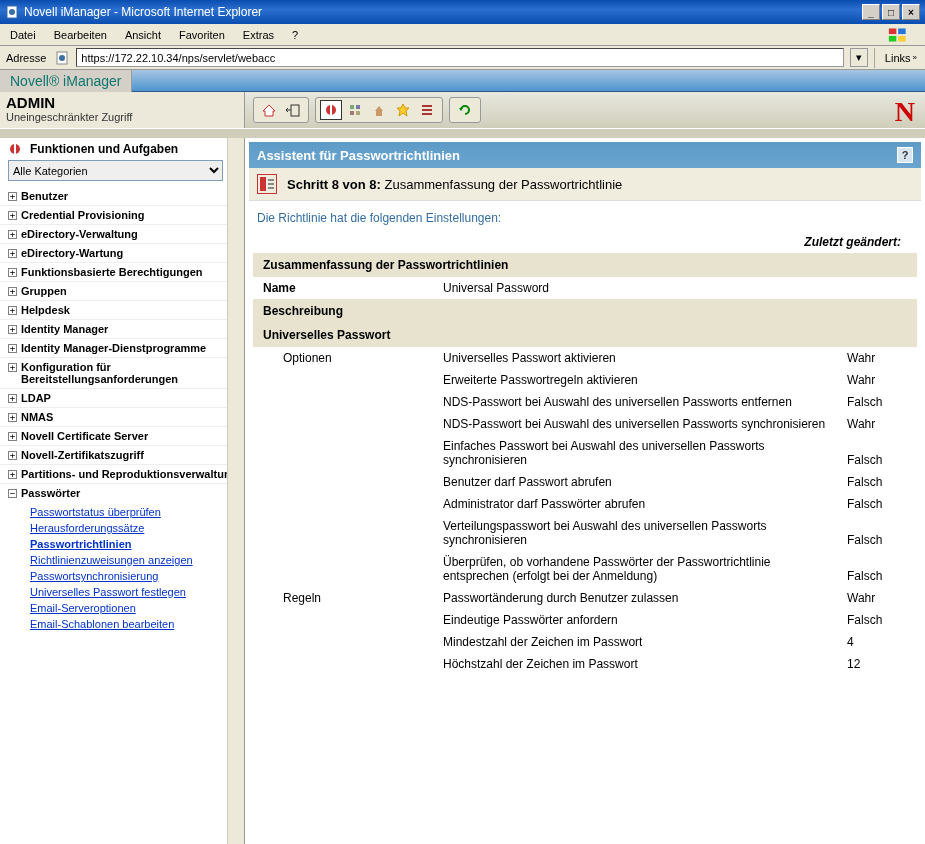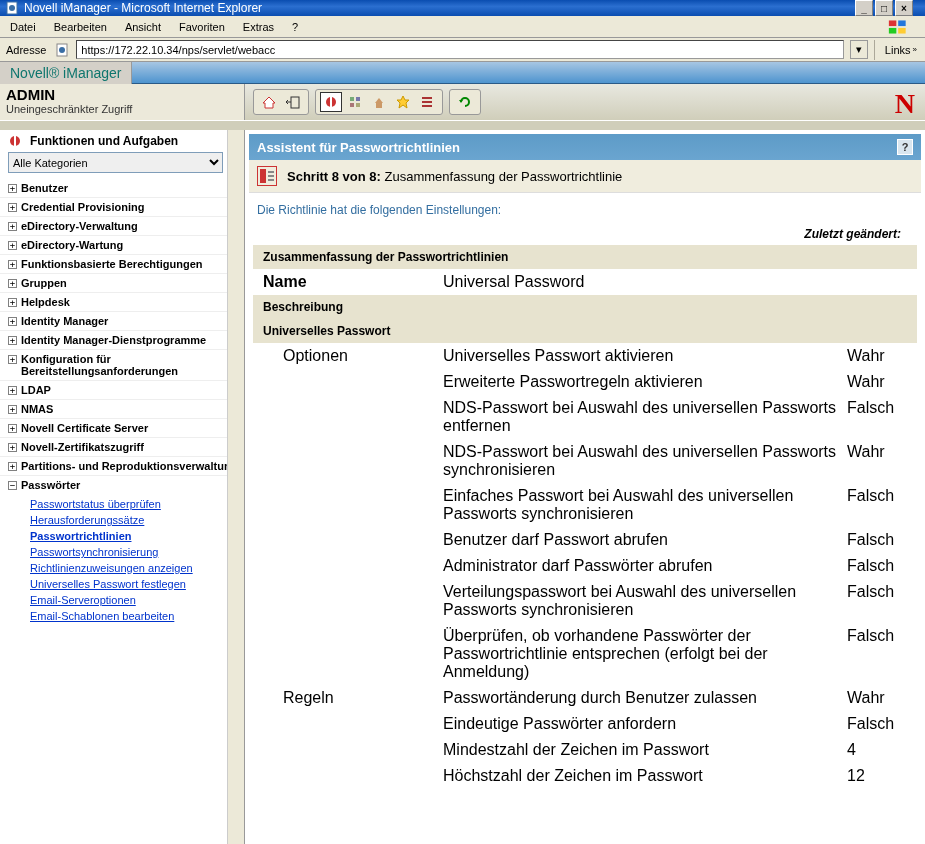--- a/index.html
+++ b/index.html
@@ -1,19 +1,19 @@
 <!DOCTYPE html>
 <html><head>
 <meta charset="utf-8">
 <style>
   * { box-sizing: border-box; }
   body { margin: 0; font-family: Tahoma, Arial, sans-serif; font-size: 11px; background: #fff; width: 925px; }
   
   
-  .win-titlebar { background: linear-gradient(#0a4db0, #2b6fd0 40%, #0a4db0); height: 16px; display: flex; align-items: center; color: #fff; font-size: 12px; padding: 0 12px 0 4px; }
+  .win-titlebar { background: linear-gradient(#0a4db0, #2b6fd0 40%, #0a4db0); height: 24px; display: flex; align-items: center; color: #fff; font-size: 12px; padding: 0 5px 0 4px; }
   .win-titlebar .icon { width: 16px; height: 16px; margin-right: 4px; display: inline-flex; align-items: center; justify-content: center; }
   .win-titlebar .title-text { flex: 1; }
   .win-controls { display: flex; gap: 2px; }
   .win-btn { width: 18px; height: 16px; background: #d4d0c8; border: 1px solid #fff; border-right-color: #808080; border-bottom-color: #808080; display: inline-flex; align-items: center; justify-content: center; font-family: Arial; font-size: 10px; font-weight: bold; color: #000; }
   
   .menubar { background: #ece9d8; height: 22px; display: flex; align-items: center; padding: 0 6px; border-bottom: 1px solid #999; gap: 10px; }
   .menubar span { padding: 2px 4px; }
   .menubar .ie-logo { margin-left: auto; width: 36px; height: 20px; display: inline-flex; align-items: center; justify-content: center; }
   
   .addrbar { background: #ece9d8; height: 24px; display: flex; align-items: center; padding: 0 4px; border-bottom: 1px solid #999; gap: 6px; }
@@ -58,21 +58,21 @@
   
   .content { flex: 1; display: flex; flex-direction: column; padding: 4px; background: #fff; overflow: hidden; }
   .wiz-head { background: linear-gradient(#5d9bc7, #6aa5d0); color: #fff; font-weight: bold; font-size: 13px; padding: 5px 8px; display: flex; align-items: center; justify-content: space-between; }
   .help-icon { width: 16px; height: 16px; border: 1px solid #fff; background: #d9e6ef; color: #333; display: inline-flex; align-items: center; justify-content: center; font-size: 11px; font-weight: bold; cursor: pointer; }
   .step-row { background: #f0edde; padding: 6px 8px; display: flex; align-items: center; gap: 10px; font-size: 13px; border-bottom: 1px solid #ddd; }
   .step-icon { width: 20px; height: 20px; border: 1px solid #c33; display: inline-flex; align-items: center; justify-content: center; }
   .intro-text { color: #336ea0; font-size: 12px; padding: 10px 8px; }
   .modified { text-align: right; font-weight: bold; font-size: 12px; padding: 0 20px 4px 0; font-style: italic; }
   .summary { flex: 1; overflow: auto; padding: 0 4px; }
   .section-head { background: #e7e3cf; font-weight: bold; font-size: 12px; padding: 5px 10px; }
-  .row { display: flex; padding: 4px 10px; font-size: 16px; align-items: flex-start; }
+  .row { display: flex; padding: 4px 10px; font-size: 12px; align-items: flex-end; }
   .row .c1 { width: 180px; font-weight: bold; }
   .row .c1.normal { font-weight: normal; padding-left: 20px; }
   .row .c2 { flex: 1; padding-right: 10px; }
   .row .c3 { width: 60px; text-align: left; }
   .buttons { padding: 10px 8px; display: flex; gap: 6px; border-top: 1px solid #ddd; margin-top: 20px; }
   .btn { height: 22px; padding: 0 14px; font: inherit; font-size: 11px; background: #ece9d8; border: 1px solid #999; border-top-color: #fff; border-left-color: #fff; cursor: pointer; }
   .btn:disabled { color: #999; }
   
   
   .statusbar { height: 22px; background: #ece9d8; border-top: 1px solid #999; display: flex; align-items: center; font-size: 11px; }
@@ -278,22 +278,22 @@
           <span class="label">Partitions- und Reproduktionsverwaltung</span>
         </div>
         <div class="tree-item">
           <span class="ex">−</span>
           <span class="label">Passwörter</span>
         </div>
         <div class="tree-sub">
           <a href="#">Passwortstatus überprüfen</a>
           <a href="#">Herausforderungssätze</a>
           <a href="#" class="active">Passwortrichtlinien</a>
+          <a href="#">Richtlinienzuweisungen anzeigen</a>
           <a href="#">Passwortsynchronisierung</a>
-          <a href="#">Richtlinienzuweisungen anzeigen</a>
           <a href="#">Universelles Passwort festlegen</a>
           <a href="#">Email-Serveroptionen</a>
           <a href="#">Email-Schablonen bearbeiten</a>
         </div>
       </div>
   </div>
 
   <div class="content">
     <div class="wiz-head">
       <span>Assistent für Passwortrichtlinien</span>

